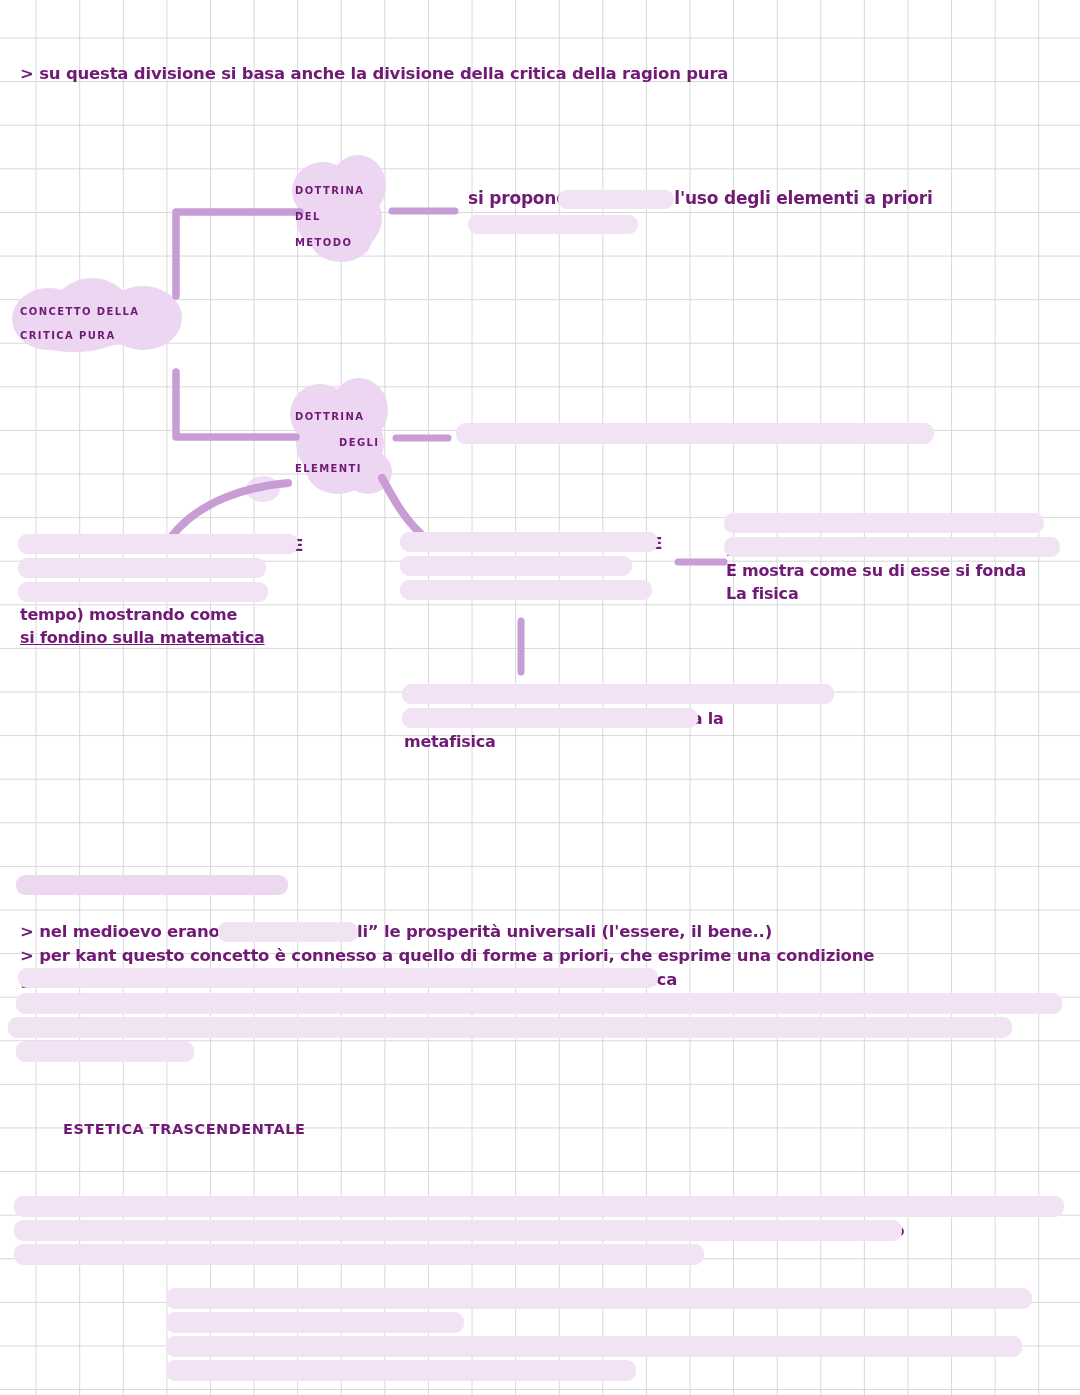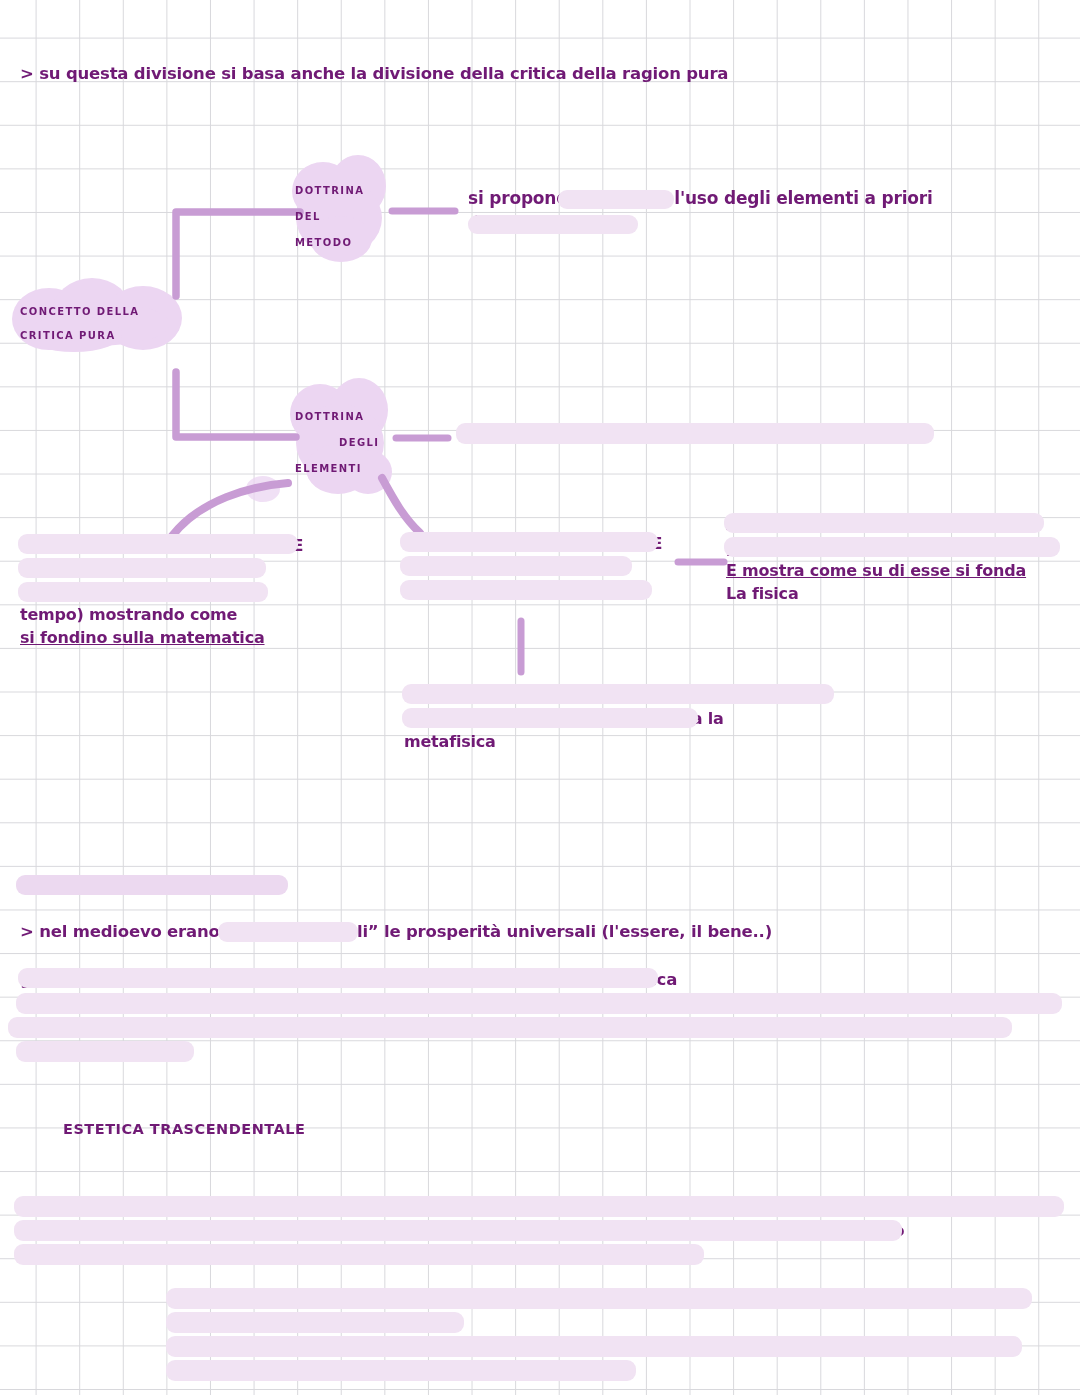--- a/index.html
+++ b/index.html
@@ -219,36 +219,37 @@
   <div class="hl" style="left:400px; top:556px; width:232px; height:20px;"></div>
   <div class="hl" style="left:400px; top:580px; width:252px; height:20px;"></div>
   <div class="txt desc-sm branch-title" style="left:402px; top:532px;">LOGICA  TRASCENDENTALE</div>
   <div class="txt desc-sm" style="left:402px; top:555px;">studia le forme a priori</div>
   <div class="txt desc-sm" style="left:402px; top:578px;">del pensiero discorsivo</div>
 
   <div class="hl" style="left:724px; top:513px; width:320px; height:20px;"></div>
   <div class="hl" style="left:724px; top:537px; width:336px; height:20px;"></div>
   <div class="txt desc-sm" style="left:726px; top:513px;">ANALITICA TR&gt; studia le forme a</div>
   <div class="txt desc-sm" style="left:726px; top:536px;">priori dell'intelletto (le categorie)</div>
-  <div class="txt desc-sm" style="left:726px; top:559px;text-decoration:underline;">E mostra come su di esse si fonda</div>
+  <div class="txt desc-sm" style="left:726px; top:559px;">E mostra come su di esse si fonda</div>
   <div class="txt desc-sm" style="left:726px; top:582px;">La fisica</div>
 
   <div class="hl" style="left:402px; top:684px; width:432px; height:20px;"></div>
   <div class="hl" style="left:402px; top:708px; width:296px; height:20px;"></div>
   <div class="txt desc-sm" style="left:404px; top:684px;">DIALETTICA TR&gt; studia forme a priori della</div>
   <div class="txt desc-sm" style="left:404px; top:707px;">Ragione (idee) su di esse si fonda la</div>
   <div class="txt desc-sm" style="left:404px; top:730px;">metafisica</div>
 
   <div class="hl strong" style="left:16px; top:875px; width:272px; height:20px;"></div>
   <div class="txt section-head" style="left:20px; top:877px;">CONCETTO TRASCENDENTALE</div>
 
   <div class="hl" style="left:218px; top:922px; width:140px; height:20px;"></div>
   <div class="txt body-par" style="left:20px; top:919px;">&gt; nel medioevo erano “trascendentali” le prosperità universali (l'essere, il bene..)</div>
 
   <div class="hl" style="left:18px; top:968px; width:640px; height:20px;"></div>
+  <div class="txt body-par" style="left:20px; top:943px;">&gt; per kant questo concetto è connesso a quello di forme a priori, che esprime una condizione</div>
   <div class="txt body-par" style="left:20px; top:967px;">gnoseologica che rende possibile la conoscenza della realtà fenomenica</div>
 
   <div class="hl" style="left:16px; top:993px; width:1046px; height:21px;"></div>
   <div class="hl" style="left:8px; top:1017px; width:1004px; height:21px;"></div>
   <div class="hl" style="left:16px; top:1041px; width:178px; height:21px;"></div>
   <div class="txt body-par-sm" style="left:20px; top:991px;">&gt; il TRASCENDENtale KANTIANO si indentifica non con gli elementi a priori in quanto tali, ma con lo studio</div>
   <div class="txt body-par-sm" style="left:16px; top:1015px;">filosofico dei medesimi. Infatti non sono trascedentali le forme e priori, ma le discipline filosofiche</div>
   <div class="txt body-par-sm" style="left:20px; top:1039px;">relative ad esse</div>
 
   <div class="txt section-head" style="left:20px; top:1118px;margin-left:43px;">ESTETICA TRASCENDENTALE</div>

